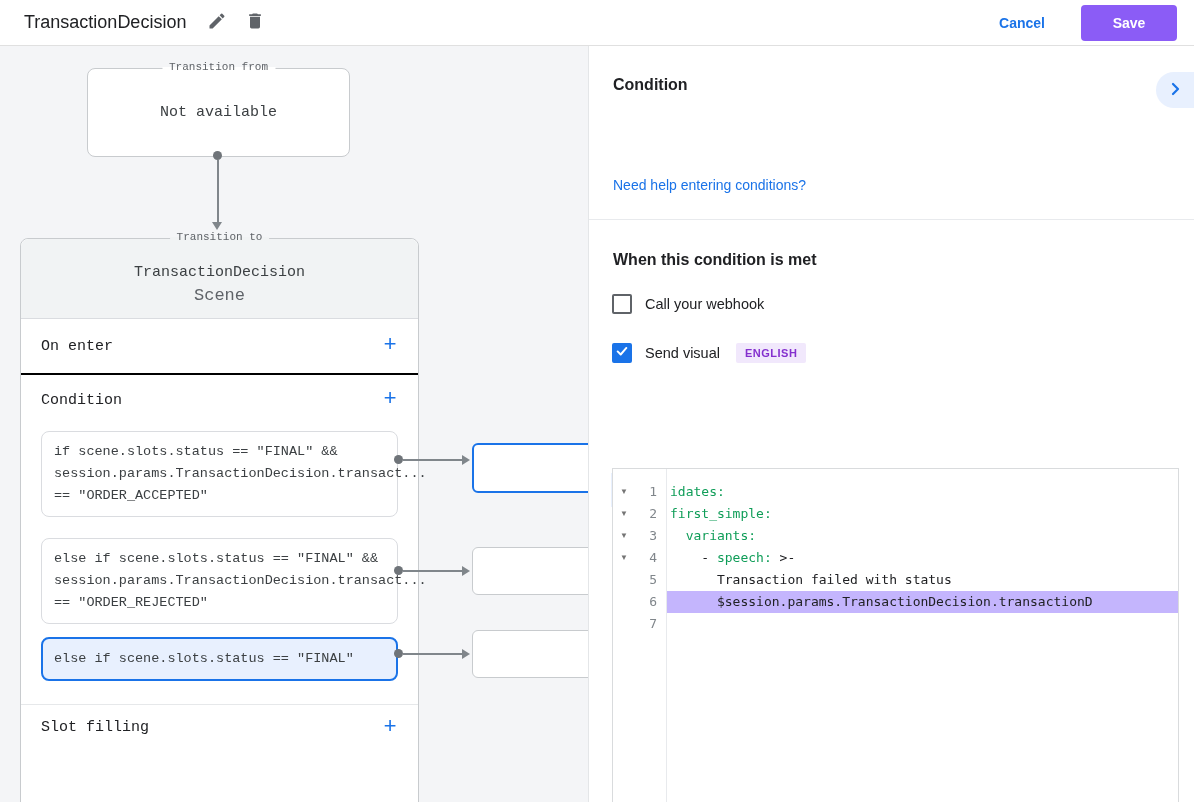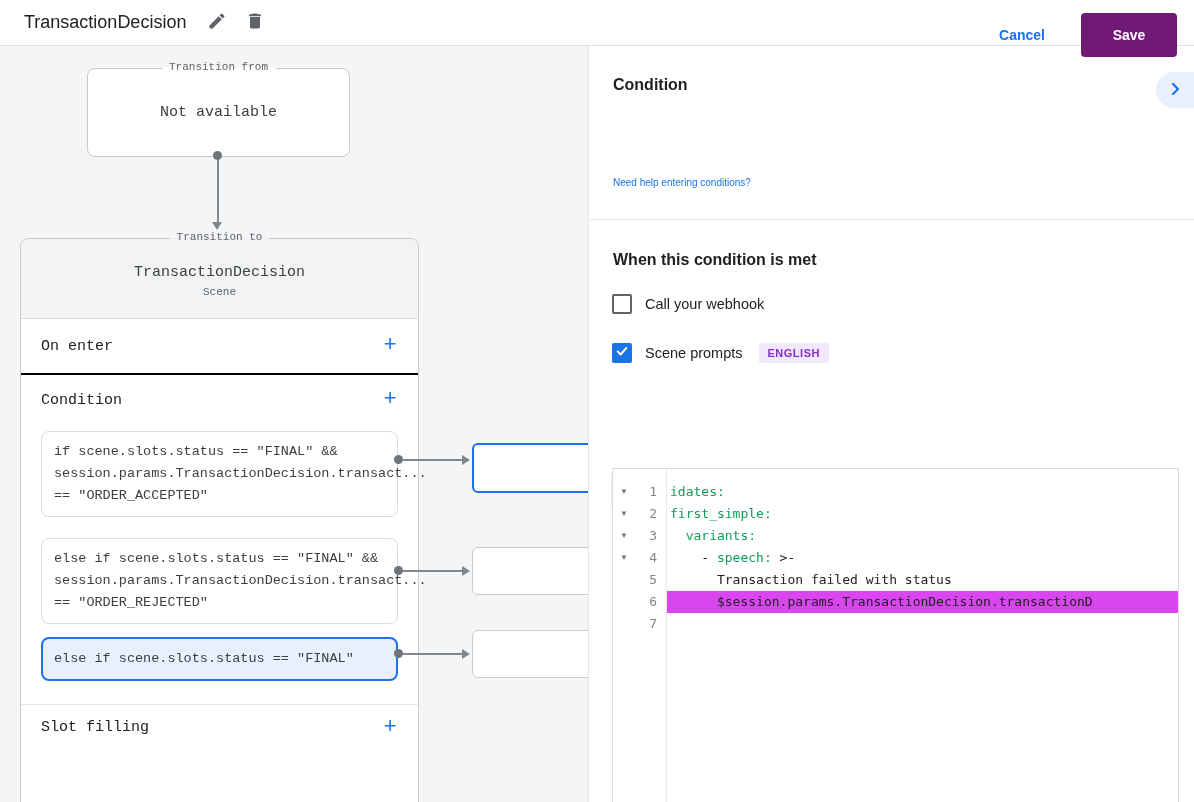--- a/index.html
+++ b/index.html
@@ -8,25 +8,25 @@
 
   
   .topbar { position:absolute; left:0; top:0; width:1194px; height:46px; background:#fff;
             border-bottom:1px solid #e0e0e0; z-index:30; display:flex; align-items:center; }
   .topbar-title { font-size:18px; color:#202124; margin-left:24px; }
   .icon-btn { width:26px; height:26px; border:none; background:transparent; cursor:pointer;
               display:inline-flex; align-items:center; justify-content:center; }
   .icon-btn svg { fill:#5f6368; }
   .pencil-btn { margin-left:18px; }
   .trash-btn { margin-left:12px; }
-  .topbar-actions { position:absolute; right:17px; top:12px; height:46px; display:flex; align-items:center; }
+  .topbar-actions { position:absolute; right:17px; top:0; height:46px; display:flex; align-items:center; }
   .cancel-link { color:#1a73e8; font-size:14px; font-weight:bold; background:none; border:none;
                  cursor:pointer; margin-right:36px; font-family:inherit; }
-  .save-btn { background:#701a75; color:#fff; font-size:14px; font-weight:bold; border:none;
-              border-radius:4px; width:96px; height:44px; cursor:pointer; font-family:inherit; }
+  .save-btn { background:#8b5cf6; color:#fff; font-size:14px; font-weight:bold; border:none;
+              border-radius:4px; width:96px; height:36px; cursor:pointer; font-family:inherit; }
 
   
   .canvas { position:absolute; left:0; top:46px; width:588px; height:756px; background:#f4f5f7;
             overflow:hidden; z-index:1;font-family:Liberation Mono, monospace; }
   .flow-legend { position:absolute; top:-8px; left:50%; transform:translateX(-50%);
                  font-size:11px; color:#5f6368; padding:0 7px; white-space:nowrap; }
   .tf-box { position:absolute; left:87px; top:22px; width:263px; height:89px; background:#fff;
             border:1px solid #c8cbce; border-radius:8px; display:flex; align-items:center;
             justify-content:center; }
   .tf-box .flow-legend { background:linear-gradient(to bottom,#f4f5f7 50%,#ffffff 50%); }
@@ -39,21 +39,21 @@
   .hline { position:absolute; height:2px; background:#80868b; }
   .arrow-right { position:absolute; width:0; height:0; border-top:5px solid transparent;
                  border-bottom:5px solid transparent; border-left:8px solid #80868b; }
 
   .scene-card { position:absolute; left:20px; top:192px; width:399px; height:578px; background:#fff;
                 border:1px solid #c8cbce; border-radius:8px; }
   .scene-card .flow-legend { background:linear-gradient(to bottom,#f4f5f7 50%,#f1f3f4 50%); }
   .scene-header { height:80px; background:#f1f3f4; border-bottom:1px solid #dadce0;
                   border-radius:8px 8px 0 0; text-align:center; }
   .scene-title { font-size:15px; color:#3c4043; padding-top:25px; }
-  .scene-subtitle { font-size:11px; color:#5f6368; margin-top:5px; }
+  .scene-subtitle { font-size:17px; color:#5f6368; margin-top:5px; }
   .section-row { display:flex; align-items:center; justify-content:space-between; padding:0 14px 0 20px; }
   .section-label { font-size:15px; color:#202124; }
   .plus-btn { color:#1a73e8; font-size:22px; font-weight:normal; background:none; border:none;
               cursor:pointer; width:28px; height:28px; line-height:24px; font-family:inherit; }
   .row-divider { border-bottom:2px solid #000000; }
   .on-enter-row { height:56px; }
   .cond-heading-row { height:50px; }
   .cond-item { margin:6px 20px 0 20px; border:1px solid #dadce0; border-radius:8px; background:#fff;
                padding:9px 12px; font-size:13.5px; color:#3c4043; line-height:22px; cursor:pointer; }
   .cond-item.gap { margin-top:21px; }
@@ -74,21 +74,21 @@
   .panel-heading { position:absolute; left:24px; top:30px; font-size:16px; color:#202124; }
   .collapse-btn { position:absolute; right:0; top:26px; width:38px; height:36px; background:#e8f0fe;
                   border:none; border-radius:18px 0 0 18px; cursor:pointer;
                   display:flex; align-items:center; justify-content:center; }
   .cond-row { position:absolute; left:23px; top:84px; width:566px; height:38px;
               border:1px solid #dadce0; display:flex; background:#fff; }
   .cond-prefix { width:55px; background:#f1f3f4; border-right:1px solid #dadce0; display:flex;
                  align-items:center; justify-content:center; font-size:14px; color:#3c4043; }
   .cond-input { flex:1; border:none; outline:none; padding:0 12px; font-size:14px; color:#202124;
                 font-family:inherit; background:transparent; }
-  .help-link { position:absolute; left:24px; top:131px; font-size:10px; color:#1a73e8;
+  .help-link { position:absolute; left:24px; top:131px; font-size:14px; color:#1a73e8;
                text-decoration:none; cursor:pointer; }
   .panel-divider { position:absolute; left:0; top:173px; width:606px; border-bottom:1px solid #e8eaed; }
   .when-heading { position:absolute; left:24px; top:205px; font-size:16px; color:#202124; }
   .check-row { position:absolute; left:23px; display:flex; align-items:center; }
   .check-row-1 { top:248px; }
   .check-row-2 { top:297px; }
   .checkbox { width:20px; height:20px; border:2px solid #5f6368; border-radius:2px; background:#fff;
               cursor:pointer; flex:none; }
   .checkbox.checked { background:#1a73e8; border-color:#1a73e8; display:flex; align-items:center;
                       justify-content:center; }
@@ -105,21 +105,21 @@
 
   .editor { position:absolute; left:23px; top:422px; width:567px; height:380px;
             border:1px solid #d9dbdd; background:#fff; padding-top:12px; cursor:text; }
   .gutter-sep { position:absolute; left:53px; top:0; bottom:0; width:1px; background:#e8eaed; }
   .code-line { display:flex; height:22px; line-height:22px;
                font-family:"DejaVu Sans Mono", monospace; font-size:13px; }
   .fold-cell { width:22px; text-align:center; font-size:8px; color:#757575; cursor:pointer;
                font-family:"Liberation Sans", sans-serif; }
   .num-cell { width:31px; text-align:right; padding-right:9px; color:#80868b; }
   .code-cell { flex:1; padding-left:4px; white-space:pre; color:#202124; overflow:hidden; }
-  .code-line.hl .code-cell { background:#d946ef; }
+  .code-line.hl .code-cell { background:#c4b5fd; }
   .tok-key { color:#0f9d58; white-space:pre; }
   .tok-plain { white-space:pre; }
 </style>
 </head>
 <body>
 
 <header class="topbar">
   <span class="topbar-title">TransactionDecision</span>
   <button class="icon-btn pencil-btn">
     <span>
@@ -236,21 +236,21 @@
   </div>
 
   <div class="check-row check-row-2">
     <span class="checkbox checked">
       <span>
         <svg width="14" height="14" viewBox="0 0 16 16">
             <polyline points="3,8.5 6.5,12 13,4.5" fill="none" stroke="#fff" stroke-width="2.2" stroke-linecap="round" stroke-linejoin="round"></polyline>
           </svg>
       </span>
     </span>
-    <span class="check-label">Scene prompts</span>
+    <span class="check-label">Send visual</span>
     <span class="lang-badge">ENGLISH</span>
   </div>
 
 
   <div class="tabs">
     <div class="tab active">YAML</div>
     <div class="tab">JSON</div>
   </div>
 
   <div class="editor">

